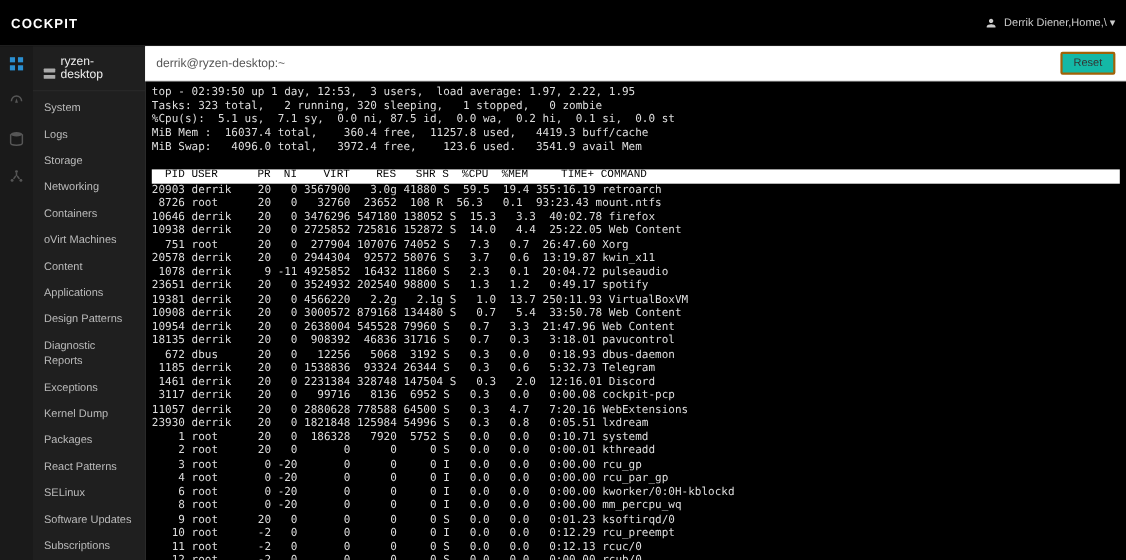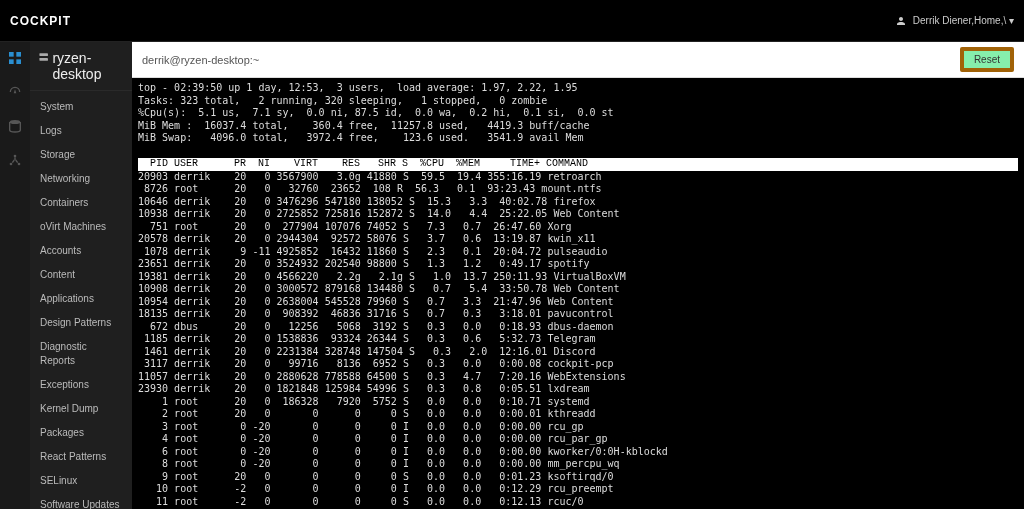--- a/index.html
+++ b/index.html
@@ -9,29 +9,29 @@
   .topbar-right { margin-left: auto; display: flex; align-items: center; gap: 6px; font-size: 10px; color: #ccc; justify-content: space-between; }
   .avatar-icon { width: 12px; height: 12px; display: inline-block; }
   .avatar-icon svg { width: 100%; height: 100%; fill: #ccc; }
   .body-row { display: flex; height: calc(100% - 30px); }
   .rail { width: 30px; background: #1a1a1a; display: flex; flex-direction: column; align-items: center; padding-top: 8px; gap: 18px; }
   .rail-icon { width: 16px; height: 16px; opacity: 0.55; }
   .rail-icon.active { opacity: 1; color:#2a8fd1; }
   .rail-icon svg { width: 100%; height: 100%; fill: currentColor; color:#888; }
   .rail-icon.active svg{ color:#2a8fd1;}
   .sidebar { width: 102px; background: #1f1f1f; display: flex; flex-direction: column; }
-  .sidebar-header { display: flex; align-items: flex-start; gap: 3px; padding: 8px 8px; font-size: 14px; color: #eee; border-bottom: 1px solid #2a2a2a; }
+  .sidebar-header { display: flex; align-items: flex-end; gap: 3px; padding: 8px 8px; font-size: 11px; color: #eee; border-bottom: 1px solid #2a2a2a; }
   .host-icon { width: 14px; height: 14px; }
   .host-icon svg { width: 100%; height: 100%; fill: #aaa; }
   .sidebar-list { list-style: none; padding: 4px 0; overflow-y:auto;}
   .sidebar-item { padding: 5px 10px; font-size: 10px; color: #bbb; cursor: pointer; line-height:1.4;}
   .main { flex: 1; background: #fff; display: flex; flex-direction: column; }
   .crumb-row { display: flex; align-items: center; padding: 5px 10px; background: #fff; border-bottom: 1px solid #ddd; }
   .crumb { font-size: 11px; color: #555; }
-  .reset-btn { margin-left: auto; font-size: 10px; padding: 3px 10px; border: 4px solid #a16207; background: #86efac; border-radius: 2px; color: #333; cursor: pointer; }
+  .reset-btn { margin-left: auto; font-size: 10px; padding: 3px 10px; border: 2px solid #a16207; background: #14b8a6; border-radius: 2px; color: #333; cursor: pointer; }
   .terminal { flex: 1; background: #000; color: #ddd; font-family: "Menlo","Consolas",monospace; font-size: 10px; line-height: 1.25; padding: 4px 6px; overflow: hidden; white-space: pre; }
   .term-header-row { background: #fff; color: #000; display: inline-block; width: 100%; font-family: Liberation Mono, monospace; }
 </style>
 </head>
 <body>
 
 <div class="topbar">
   <span class="brand">COCKPIT</span>
   <div class="topbar-right">
     <span class="avatar-icon">
@@ -76,21 +76,20 @@
       </span>
       <span>ryzen-desktop</span>
     </div>
     <ul class="sidebar-list" id="sidebar-list">
         <li class="sidebar-item">System</li>
         <li class="sidebar-item">Logs</li>
         <li class="sidebar-item">Storage</li>
         <li class="sidebar-item">Networking</li>
         <li class="sidebar-item">Containers</li>
         <li class="sidebar-item">oVirt Machines</li>
-        <li class="sidebar-item">Accounts</li>
         <li class="sidebar-item">Content</li>
         <li class="sidebar-item">Applications</li>
         <li class="sidebar-item">Design Patterns</li>
         <li class="sidebar-item">Diagnostic Reports</li>
         <li class="sidebar-item">Exceptions</li>
         <li class="sidebar-item">Kernel Dump</li>
         <li class="sidebar-item">Packages</li>
         <li class="sidebar-item">React Patterns</li>
         <li class="sidebar-item">SELinux</li>
         <li class="sidebar-item">Software Updates</li>

